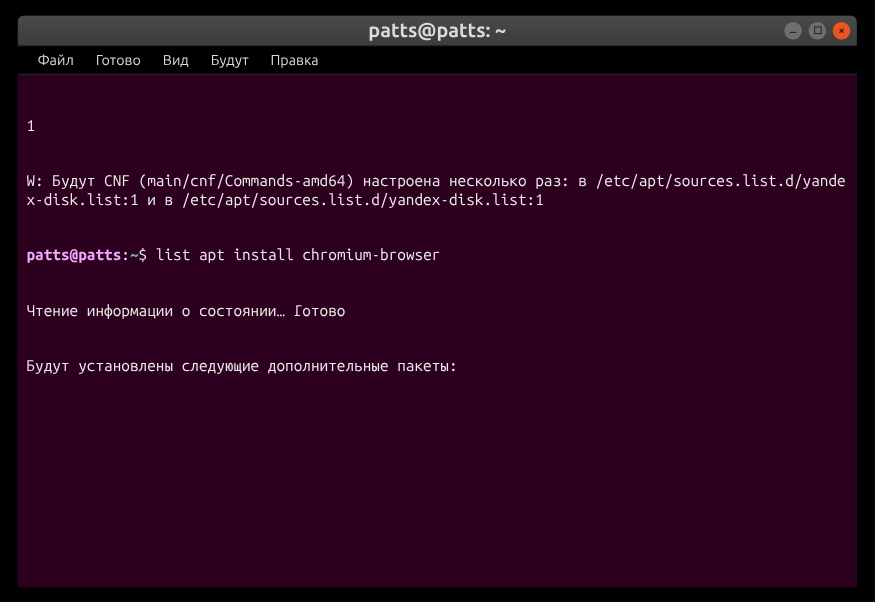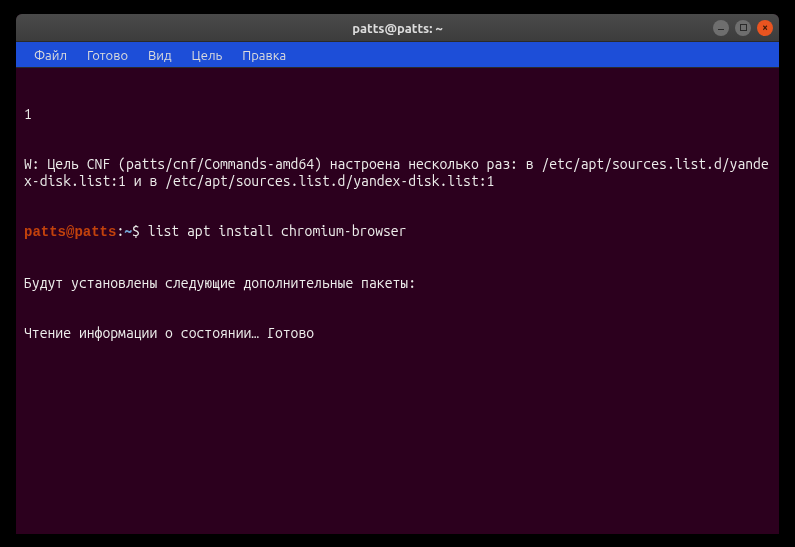--- a/index.html
+++ b/index.html
@@ -23,21 +23,21 @@
       height: 28px;
       background: linear-gradient(to bottom, #4a4a4a, #3c3c3c);
       display: flex;
       align-items: center;
       justify-content: center;
       position: relative;
       border-bottom: 1px solid #2a2a2a;
     }
     .title {
       color: #dcdcdc;
-      font-size: 13px;
+      font-size: 18px;
       font-weight: bold;
       font-family: 'Ubuntu', sans-serif;
     }
     .window-controls {
       position: absolute;
       right: 6px;
       display: flex;
       gap: 6px;
     }
     .ctrl-btn {
@@ -51,21 +51,21 @@
       color: #333;
     }
     .ctrl-min { background: #6e6e6e; }
     .ctrl-max { background: #6e6e6e; }
     .ctrl-close { background: #e95420; }
     .ctrl-min::before { content: ""; width: 6px; height: 1px; background: #2a2a2a; position: relative; top: 2px; }
     .ctrl-max::before { content: ""; width: 5px; height: 5px; border: 1px solid #2a2a2a; }
     .ctrl-close::before { content: "×"; color: #3a1a0a; font-weight: bold; line-height: 1; }
     .menubar {
       height: 26px;
-      background: #1d4ed8;
+      background: #000000;
       display: flex;
       align-items: center;
       padding-left: 8px;
       gap: 0;
       border-bottom: 1px solid #2a2a2a;
     }
     .menu-item {
       color: #dcdcdc;
       font-size: 13px;
       font-family: 'Ubuntu', sans-serif;
@@ -75,48 +75,48 @@
     .terminal {
       padding: 4px 8px;
       font-size: 14px;
       line-height: 1.2;
       color: #eeeeec;
       font-family: 'Ubuntu Mono', 'DejaVu Sans Mono', monospace;
       white-space: pre-wrap;
       word-break: break-all;
     }
     .line { white-space: pre-wrap; }
-    .prompt-user { color: #c2410c; font-weight: bold; font-family: Liberation Mono, monospace; }
+    .prompt-user { color: #f0abfc; font-weight: bold; }
     .prompt-path { color: #729fcf; font-weight: bold; }
   </style>
 </head>
 <body>
 
 <div class="window">
   <div class="titlebar">
     <span class="title">patts@patts: ~</span>
     <div class="window-controls">
       <div class="ctrl-btn ctrl-min"></div>
       <div class="ctrl-btn ctrl-max"></div>
       <div class="ctrl-btn ctrl-close"></div>
     </div>
   </div>
   <div class="menubar">
     <span class="menu-item">Файл</span>
     <span class="menu-item">Готово</span>
     <span class="menu-item">Вид</span>
-    <span class="menu-item">Цель</span>
+    <span class="menu-item">Будут</span>
     <span class="menu-item">Правка</span>
   </div>
   <div class="terminal">
     <div class="line">1</div>
-    <div class="line">W: Цель CNF (patts/cnf/Commands-amd64) настроена несколько раз: в /etc/apt/sources.list.d/yandex-disk.list:1 и в /etc/apt/sources.list.d/yandex-disk.list:1</div>
+    <div class="line">W: Будут CNF (main/cnf/Commands-amd64) настроена несколько раз: в /etc/apt/sources.list.d/yandex-disk.list:1 и в /etc/apt/sources.list.d/yandex-disk.list:1</div>
     <div class="line"><span class="prompt-user">patts@patts</span><span>:</span><span class="prompt-path">~</span><span>$</span> <span>list apt install chromium-browser</span></div>
+    <div class="line">Чтение информации о состоянии… Готово</div>
     <div class="line">Будут установлены следующие дополнительные пакеты:</div>
-    <div class="line">Чтение информации о состоянии… Готово</div>
     
     
     
     
     
     
     
     
     
     

